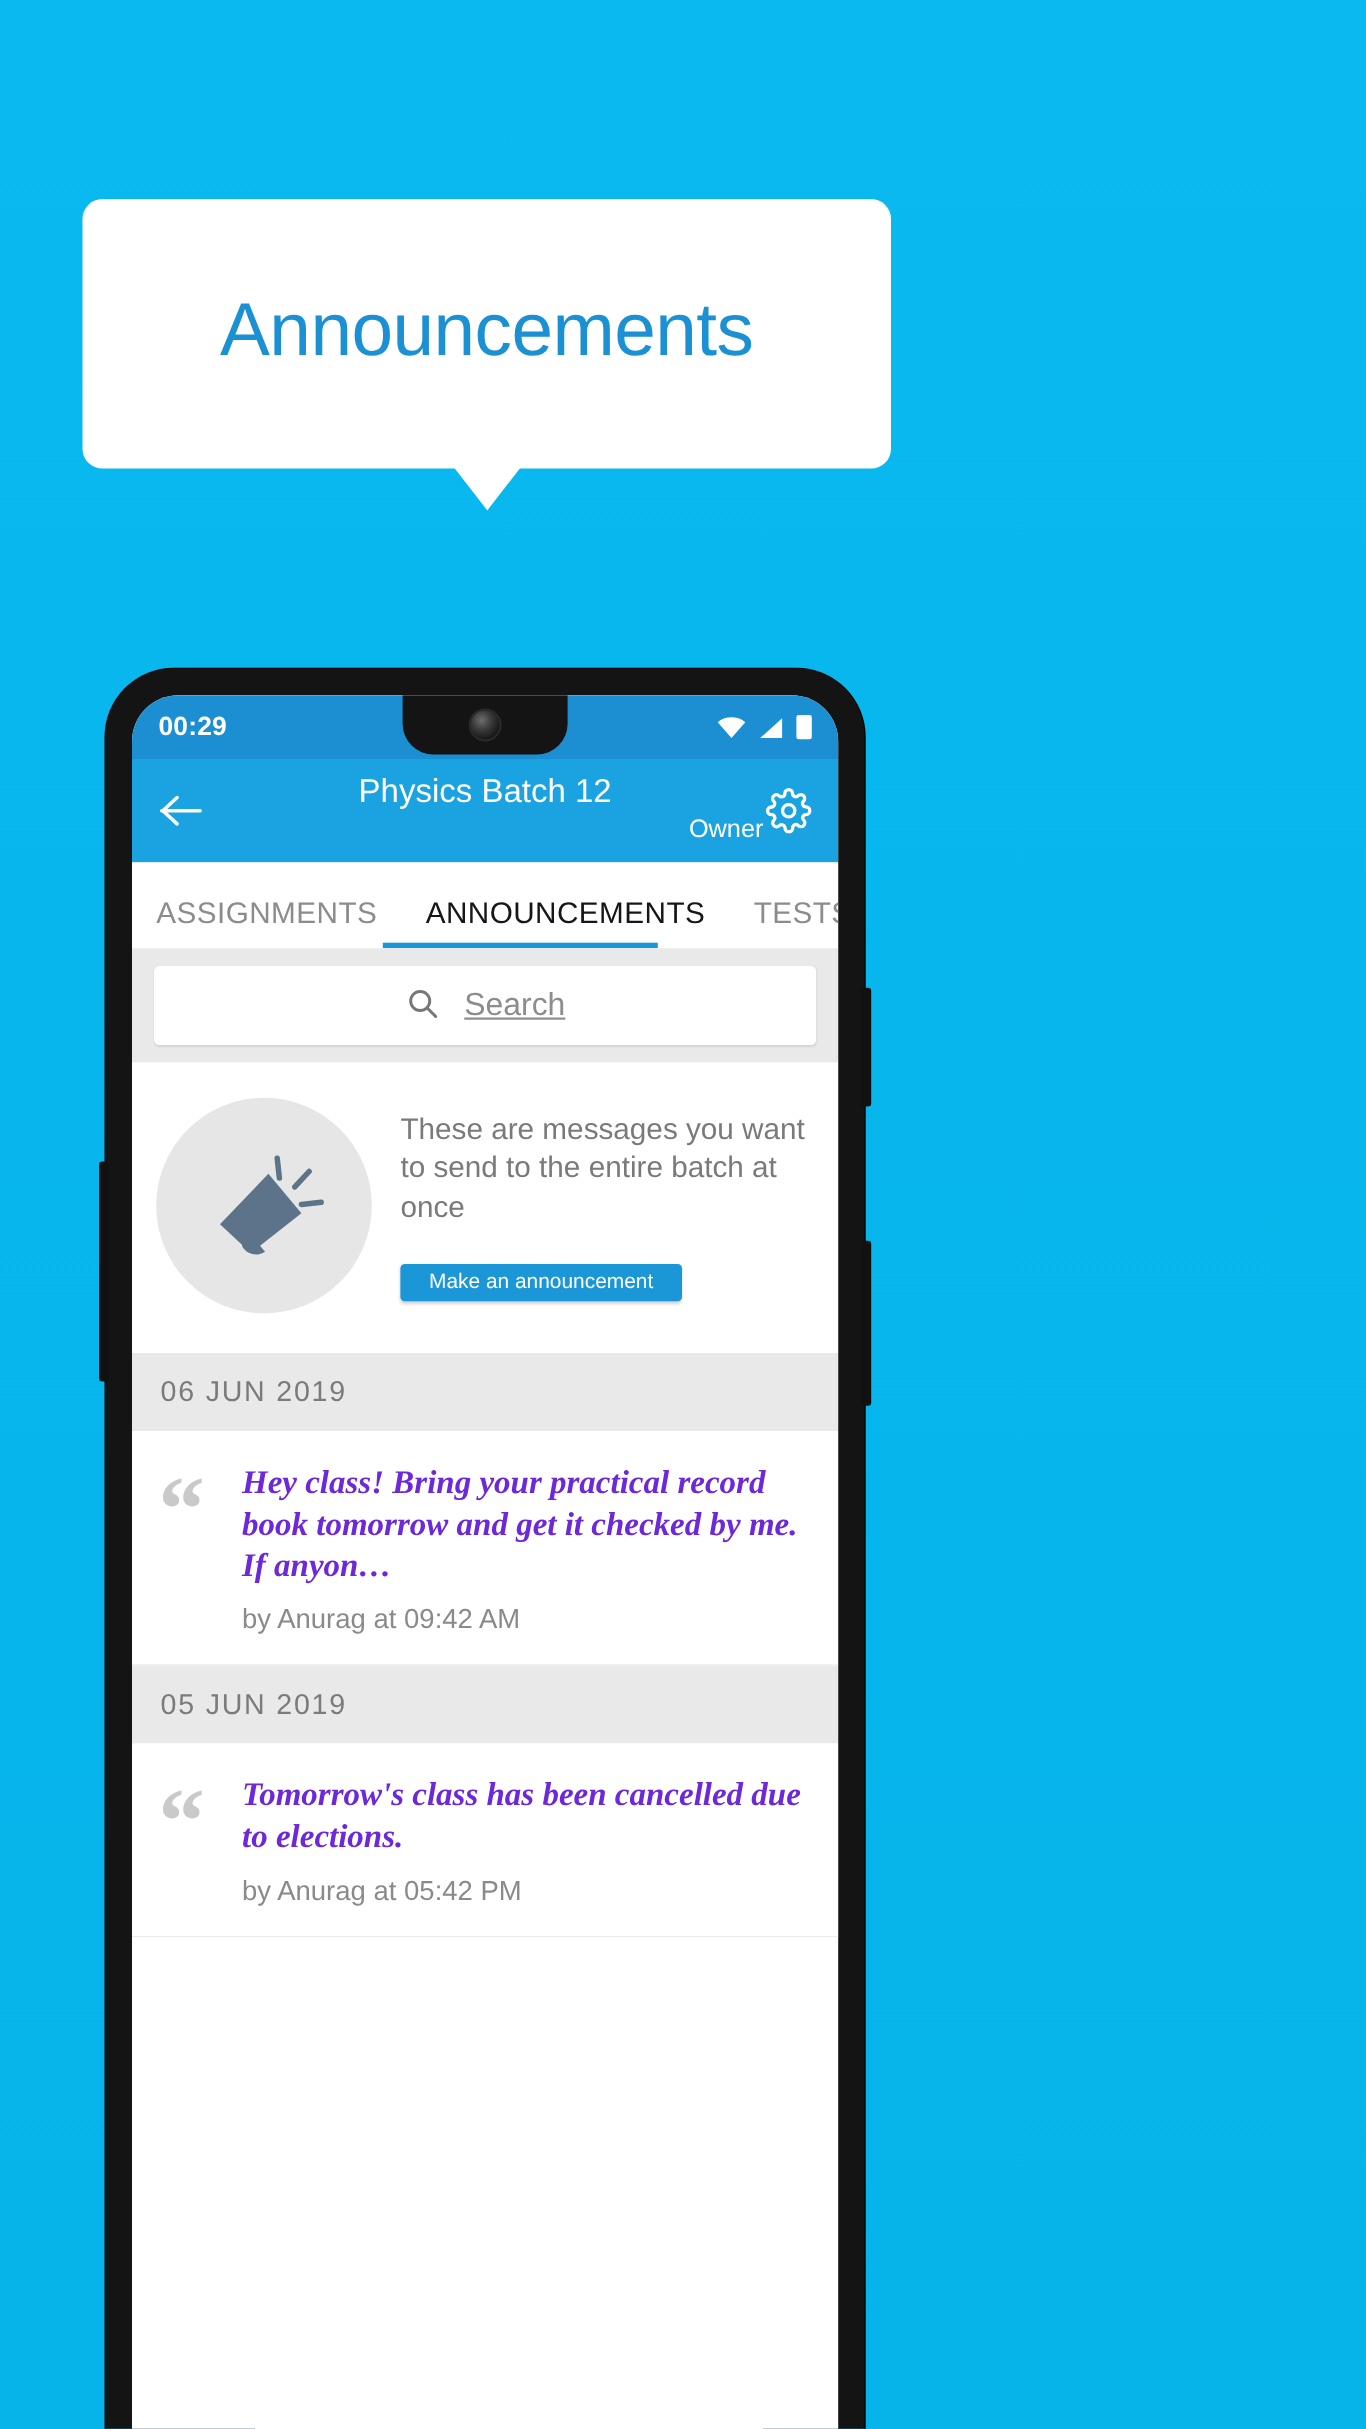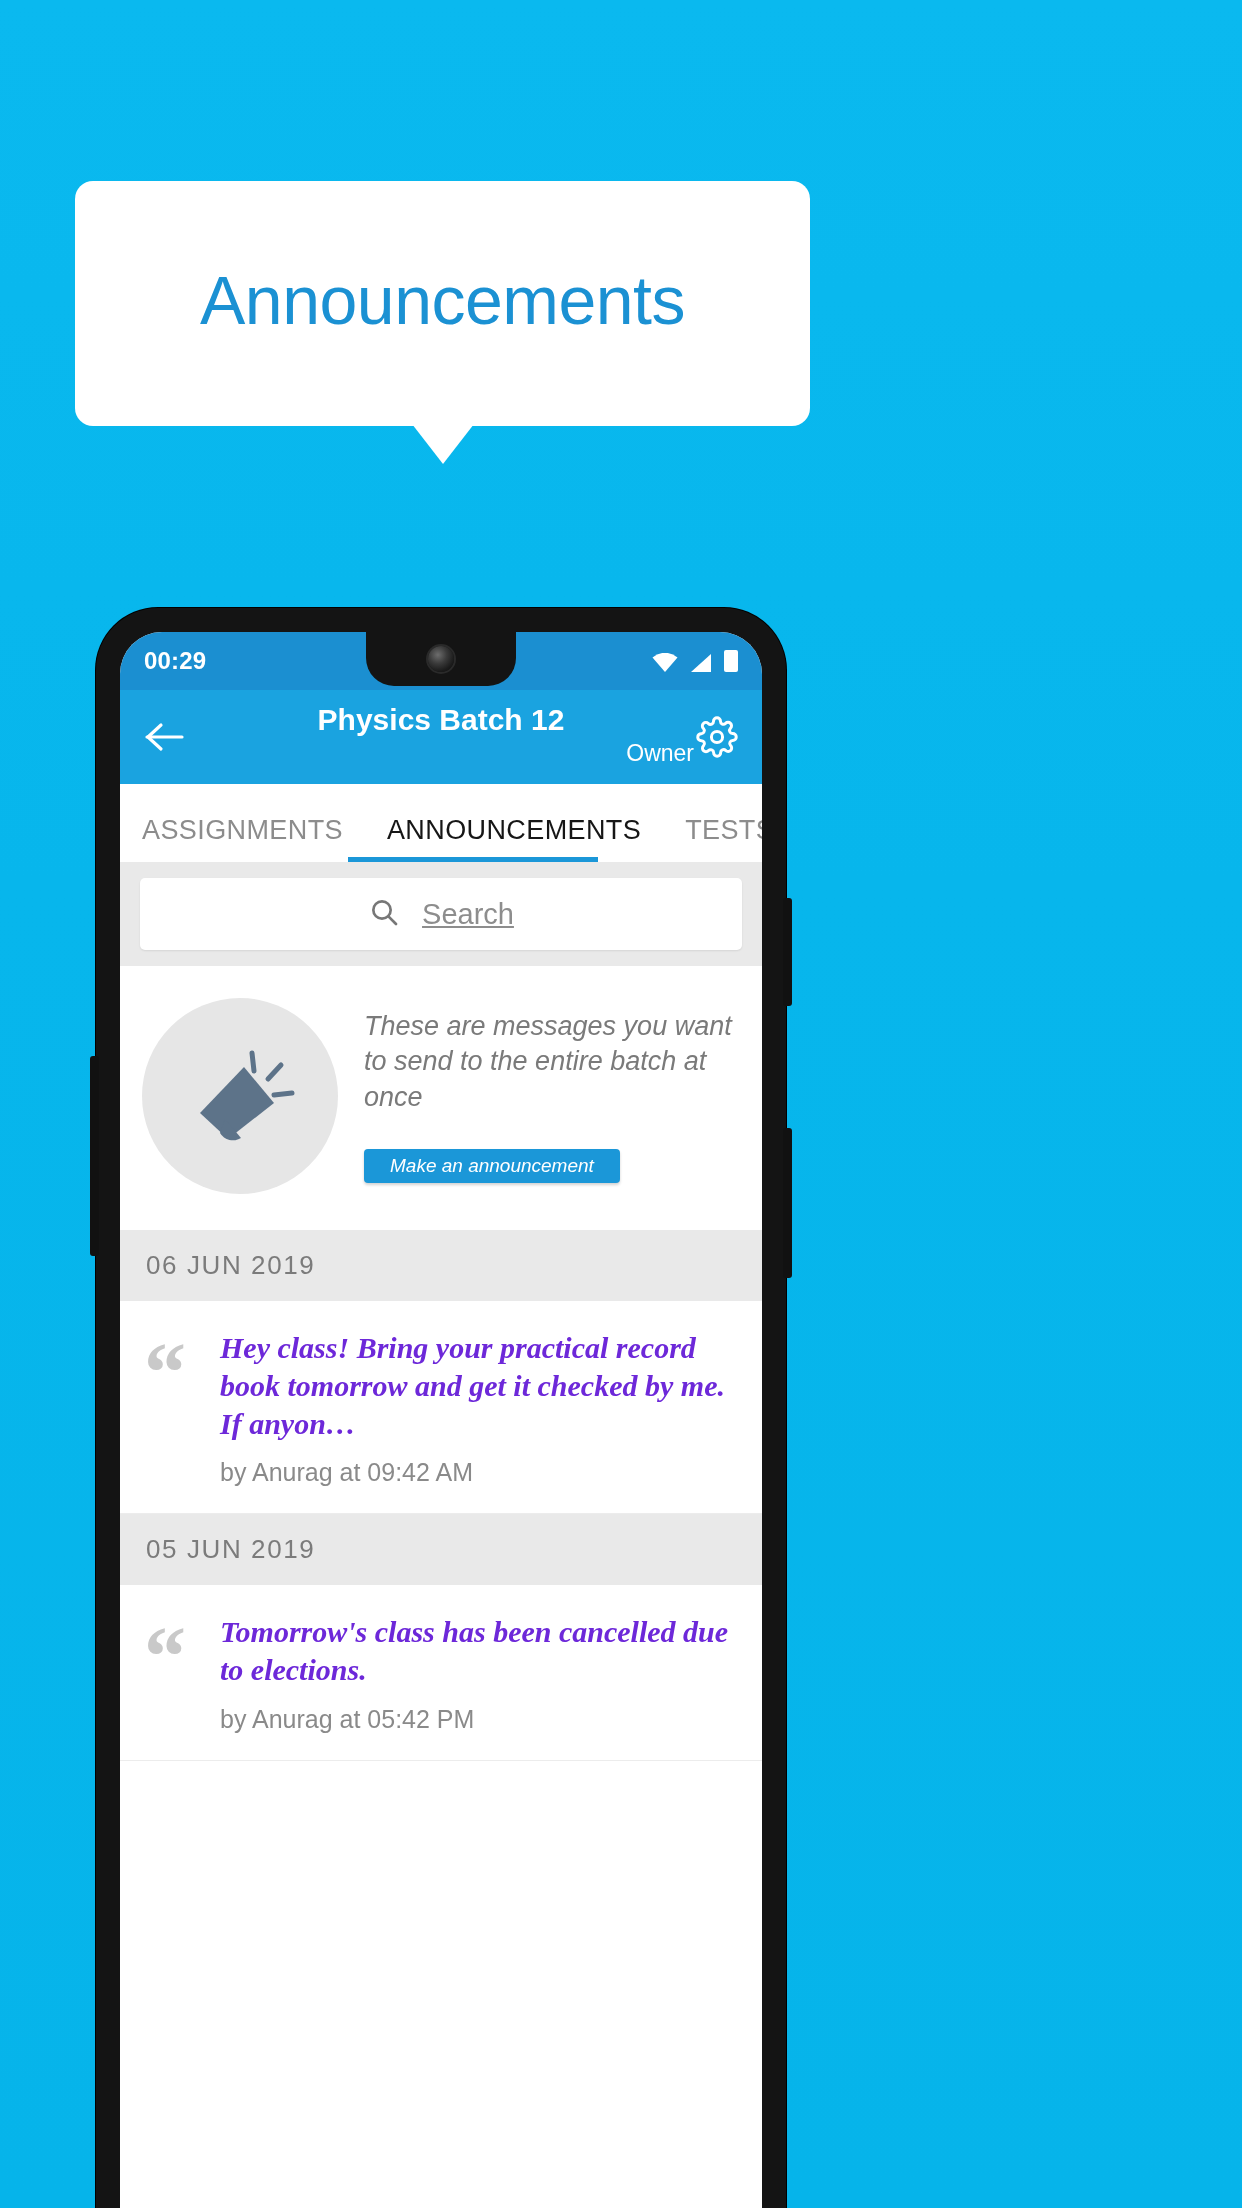--- a/index.html
+++ b/index.html
@@ -126,21 +126,21 @@
   .back-arrow {
     width:46px; height:46px;
     display:flex; align-items:center; justify-content:center;
     flex:0 0 auto;
   }
   .appbar-titles {
     flex:1 1 auto;
     text-align:center;
     margin-top:-2px;
   }
-  .appbar-title { font-size:30px; font-weight:700; line-height:1.12; }
+  .appbar-title { font-size:30px; font-weight:400; line-height:1.12; }
   .appbar-sub   { font-size:23px; font-weight:400; line-height:1.3; margin-top:2px;text-align:right;}
   .gear {
     width:46px; height:46px;
     display:flex; align-items:center; justify-content:center;
     flex:0 0 auto;
   }
 
   
   .tabs {
     position:relative;
@@ -194,21 +194,21 @@
     padding:32px 26px 36px 22px;
     gap:26px;
   }
   .mega-circle {
     width:196px; height:196px;
     border-radius:50%;
     background:#e6e6e6;
     flex:0 0 auto;
     display:flex; align-items:center; justify-content:center;
   }
-  .promo-right { flex:1 1 auto;font-style:italic; }
+  .promo-right { flex:1 1 auto; }
   .promo-text {
     font-size:27px;
     color:#7a7a7a;
     line-height:1.32;
   }
   .make-btn {
     margin-top:34px;
     display:inline-block;
     background:#1b97d8;
     color:#fff;

